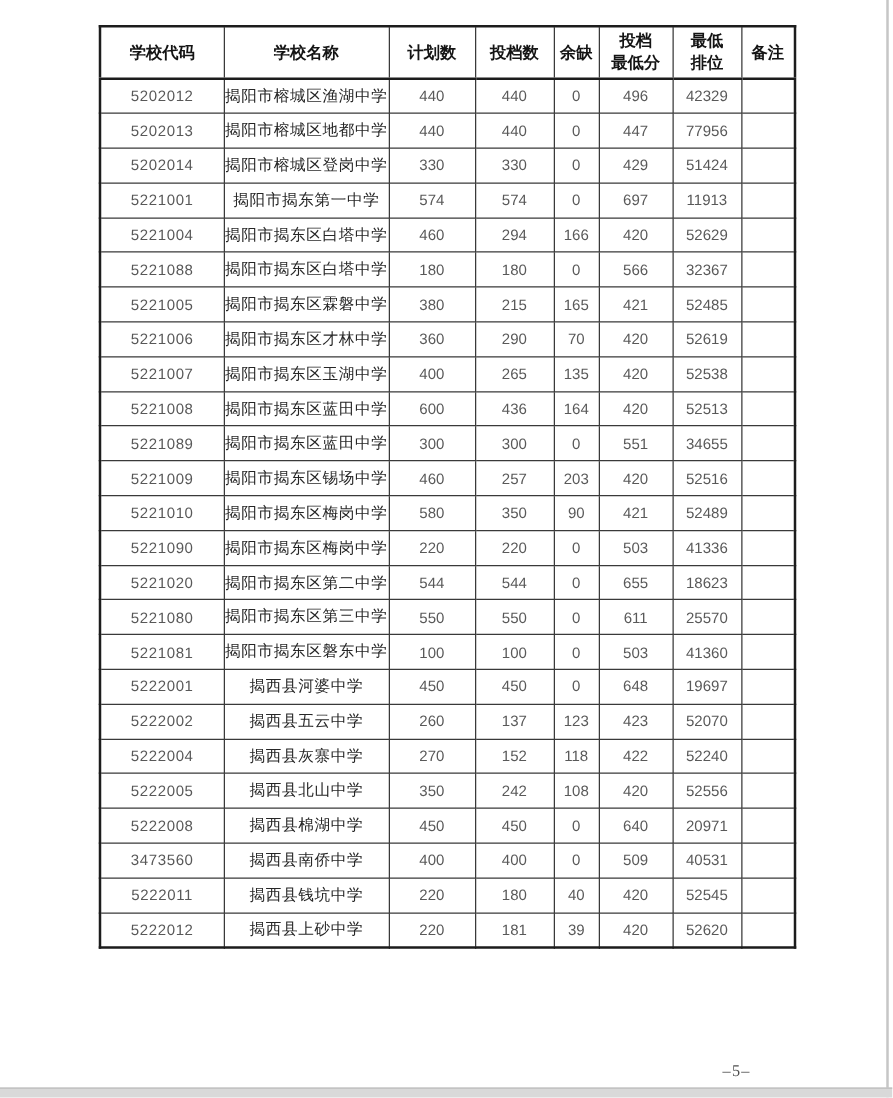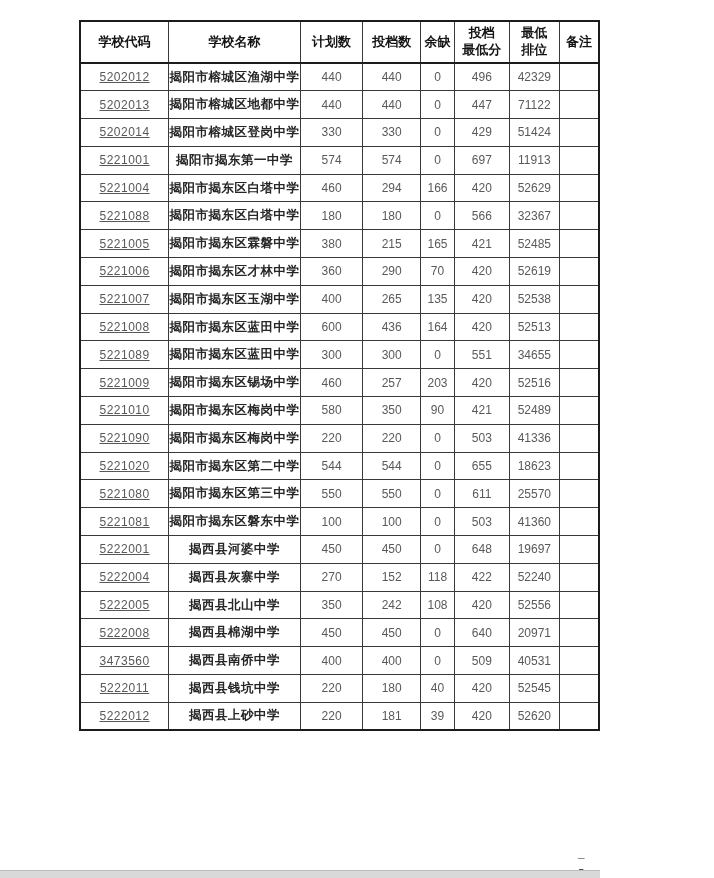--- a/index.html
+++ b/index.html
@@ -1,18 +1,18 @@
 <!DOCTYPE html>
 <html><head>
 <meta charset="utf-8">
 <style>
   html, body { margin: 0; padding: 0; }
   .page {
     position: relative;
-    width: 600px;
+    width: 714px;
     height: 878px;
     background: #ffffff;
     overflow: hidden;
     font-family: "Liberation Sans", sans-serif;
   }
   table.admission {
     position: absolute;
     left: 79px;
     top: 20px;
     border-collapse: collapse;
@@ -41,27 +41,26 @@
   
   col.c0 { width: 99px; }
   col.c1 { width: 132px; }
   col.c2 { width: 69px; }
   col.c3 { width: 63px; }
   col.c4 { width: 36px; }
   col.c5 { width: 59px; }
   col.c6 { width: 55px; }
   col.c7 { width: 43px; }
   
-  td.col0 { font-size: 12px; color: #585858; letter-spacing: 0.5px; text-decoration: underline; }
+  td.col0 { font-size: 12px; color: #585858; letter-spacing: 0.5px; }
   td.col1 {
     font-size: 12.5px;
     color: #262626;
     font-family: "Liberation Serif", serif;
     letter-spacing: 0.5px;
-    font-weight: bold;
   }
   td.col2, td.col3, td.col4, td.col5, td.col6 {
     font-size: 12px;
     color: #595959;
   }
   td.col7 { font-size: 12px; color: #595959; }
 
   .page-number {
     position: absolute;
     left: 578px;
@@ -146,21 +145,21 @@
           <td class="col6">42329</td>
           <td class="col7"></td>
         </tr>
         <tr>
           <td class="col0">5202013</td>
           <td class="col1">揭阳市榕城区地都中学</td>
           <td class="col2">440</td>
           <td class="col3">440</td>
           <td class="col4">0</td>
           <td class="col5">447</td>
-          <td class="col6">71122</td>
+          <td class="col6">77956</td>
           <td class="col7"></td>
         </tr>
         <tr>
           <td class="col0">5202014</td>
           <td class="col1">揭阳市榕城区登岗中学</td>
           <td class="col2">330</td>
           <td class="col3">330</td>
           <td class="col4">0</td>
           <td class="col5">429</td>
           <td class="col6">51424</td>
@@ -310,20 +309,30 @@
           <td class="col0">5222001</td>
           <td class="col1">揭西县河婆中学</td>
           <td class="col2">450</td>
           <td class="col3">450</td>
           <td class="col4">0</td>
           <td class="col5">648</td>
           <td class="col6">19697</td>
           <td class="col7"></td>
         </tr>
         <tr>
+          <td class="col0">5222002</td>
+          <td class="col1">揭西县五云中学</td>
+          <td class="col2">260</td>
+          <td class="col3">137</td>
+          <td class="col4">123</td>
+          <td class="col5">423</td>
+          <td class="col6">52070</td>
+          <td class="col7"></td>
+        </tr>
+        <tr>
           <td class="col0">5222004</td>
           <td class="col1">揭西县灰寨中学</td>
           <td class="col2">270</td>
           <td class="col3">152</td>
           <td class="col4">118</td>
           <td class="col5">422</td>
           <td class="col6">52240</td>
           <td class="col7"></td>
         </tr>
         <tr>

